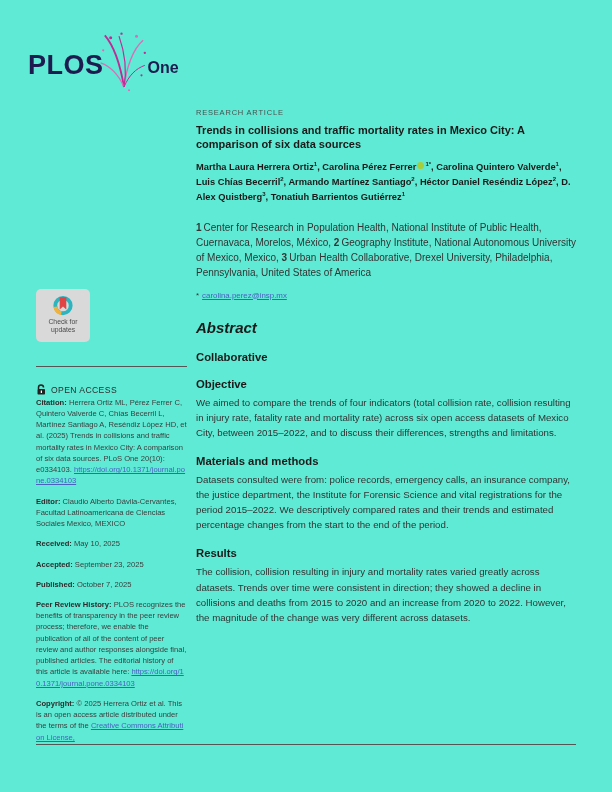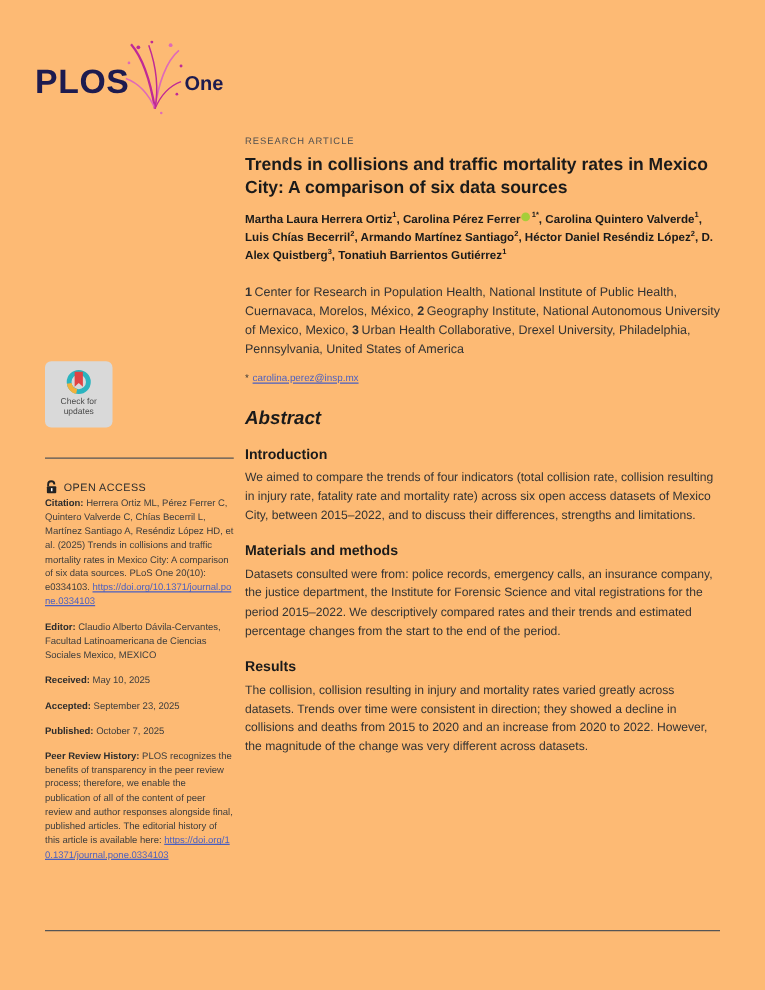--- a/index.html
+++ b/index.html
@@ -1,32 +1,32 @@
 <!DOCTYPE html>
 <html><head>
 <meta charset="utf-8">
 <style>
   * { margin:0; padding:0; box-sizing:border-box; }
   html,body { background:#888; }
   .page {
     position:relative; width:612px; height:792px; margin:0 auto;
-    background:#fdba74; overflow:hidden;
+    background:#5eead4; overflow:hidden;
     font-family:"Liberation Sans", sans-serif; color:#2d2d2d;
   }
 
   
   .logo { position:absolute; left:28px; top:38px; display:flex; align-items:center; }
   .logo .plos { font-size:27px; font-weight:bold; color:#1d1b4f; letter-spacing:0.5px; }
   .logo .burst { width:52px; height:60px; margin-left:-6px; margin-right:-2px; margin-top:-6px; }
   .logo .one { font-size:16px; font-weight:bold; color:#1d1b4f; margin-top:6px; }
 
   
   .main { position:absolute; left:196px; top:108px; width:384px; }
   .eyebrow { font-size:7.5px; letter-spacing:0.8px; color:#4f4f4f; margin-bottom:6px; }
-  .title { font-size:14px; line-height:1.28; font-weight:bold; color:#1a1a1a; margin-bottom:9px; }
+  .title { font-size:11px; line-height:1.28; font-weight:bold; color:#1a1a1a; margin-bottom:9px; }
   .authors { font-size:9.3px; font-weight:bold; line-height:1.58; color:#1a1a1a; margin-bottom:15px; }
   .authors sup { font-size:6px; font-weight:bold; }
   .orcid-dot { display:inline-block; width:7px; height:7px; border-radius:50%; background:#a6ce39; vertical-align:1px; margin:0 1px 0 1px; }
   .affils { font-size:10px; line-height:1.5; color:#333; margin-bottom:11px; }
   .affils b { font-weight:bold; margin-right:2px; }
   .corresp { font-size:7.9px; color:#333; margin-bottom:19px; }
   .corresp .star { margin-right:3px; }
   a.blue-link { color:#4a5fc1; text-decoration:underline; }
   .abstract-title { font-size:15px; font-weight:bold; color:#1a1a1a; margin-bottom:3px;font-style:italic; }
   .sec-head { font-size:11.3px; font-weight:bold; color:#1a1a1a; margin-top:15px; margin-bottom:5px; }
@@ -104,38 +104,40 @@
     <p class="side-block"><b>Editor:</b> <span>Claudio Alberto Dávila-Cervantes, Facultad Latinoamericana de Ciencias Sociales Mexico, MEXICO</span></p>
 
     <p class="side-block"><b>Received:</b> <span>May 10, 2025</span></p>
 
     <p class="side-block"><b>Accepted:</b> <span>September 23, 2025</span></p>
 
     <p class="side-block"><b>Published:</b> <span>October 7, 2025</span></p>
 
     <p class="side-block"><b>Peer Review History:</b> <span>PLOS recognizes the benefits of transparency in the peer review process; therefore, we enable the publication of all of the content of peer review and author responses alongside final, published articles. The editorial history of this article is available here: </span><a href="#">https://doi.org/10.1371/journal.pone.0334103</a></p>
 
+    <p class="side-block"><b>Copyright:</b> <span>© 2025 Herrera Ortiz et al. This is an open access article distributed under the terms of the </span><a href="#">Creative Commons Attribution License,</a></p>
 
   </div>
 
   <div class="main">
 
     <div class="eyebrow">RESEARCH ARTICLE</div>
     <h1 class="title">Trends in collisions and traffic mortality rates in Mexico City: A comparison of six data sources</h1>
 
     <p class="authors"><span>Martha Laura Herrera Ortiz</span><sup>1</sup><span>, </span><span>Carolina Pérez Ferrer</span><span class="orcid-dot"></span><sup>1*</sup><span>, </span><span>Carolina Quintero Valverde</span><sup>1</sup><span>, </span><span>Luis Chías Becerril</span><sup>2</sup><span>, </span><span>Armando Martínez Santiago</span><sup>2</sup><span>, </span><span>Héctor Daniel Reséndiz López</span><sup>2</sup><span>, </span><span>D. Alex Quistberg</span><sup>3</sup><span>, </span><span>Tonatiuh Barrientos Gutiérrez</span><sup>1</sup></p>
 
     <p class="affils"><b>1</b><span>Center for Research in Population Health, National Institute of Public Health, Cuernavaca, Morelos, México, </span><b>2</b><span>Geography Institute, National Autonomous University of Mexico, Mexico, </span><b>3</b><span>Urban Health Collaborative, Drexel University, Philadelphia, Pennsylvania, United States of America</span></p>
 
     <p class="corresp"><span class="star">*</span><a href="#" class="blue-link">carolina.perez@insp.mx</a></p>
 
     <h2 class="abstract-title">Abstract</h2>
 
-    <h3 class="sec-head">Introduction</h3>
+    <h3 class="sec-head">Collaborative</h3>
 
+    <h3 class="sec-head">Objective</h3>
     <p class="body-p">We aimed to compare the trends of four indicators (total collision rate, collision resulting in injury rate, fatality rate and mortality rate) across six open access datasets of Mexico City, between 2015–2022, and to discuss their differences, strengths and limitations.</p>
 
     <h3 class="sec-head">Materials and methods</h3>
     <p class="body-p">Datasets consulted were from: police records, emergency calls, an insurance company, the justice department, the Institute for Forensic Science and vital registrations for the period 2015–2022. We descriptively compared rates and their trends and estimated percentage changes from the start to the end of the period.</p>
 
     <h3 class="sec-head">Results</h3>
     <p class="body-p">The collision, collision resulting in injury and mortality rates varied greatly across datasets. Trends over time were consistent in direction; they showed a decline in collisions and deaths from 2015 to 2020 and an increase from 2020 to 2022. However, the magnitude of the change was very different across datasets.</p>
 
   </div>
 

